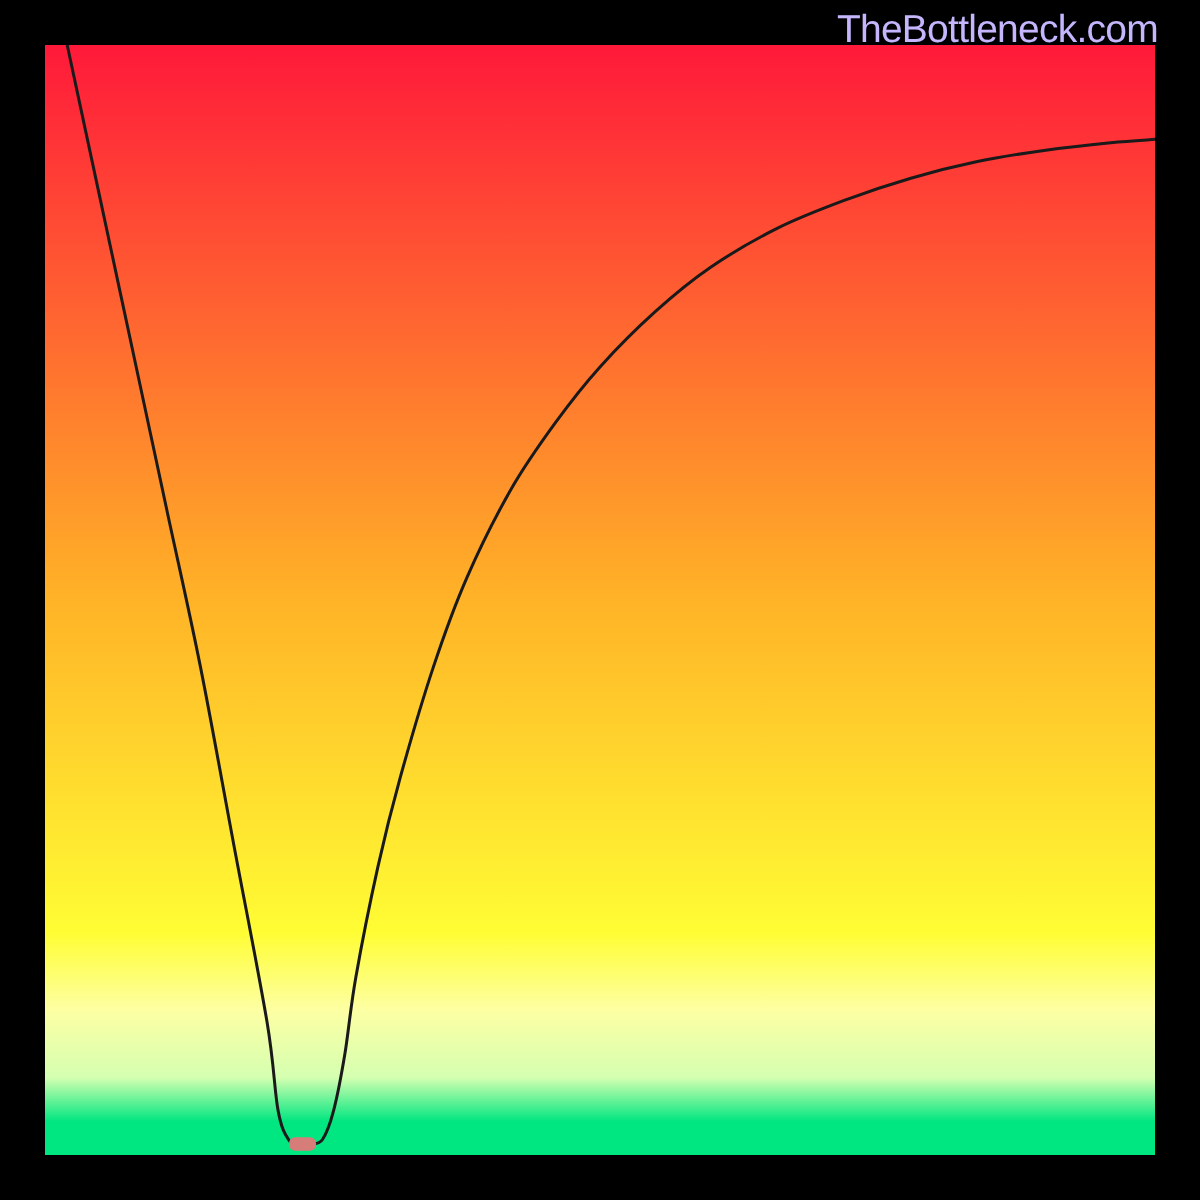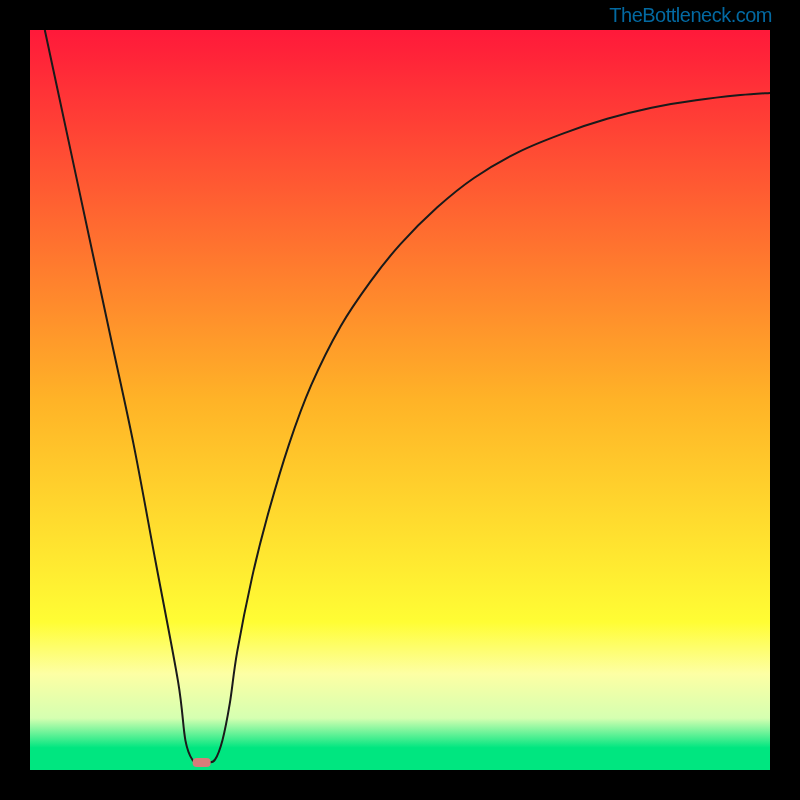--- a/index.html
+++ b/index.html
@@ -14,22 +14,22 @@
     position: absolute;
     left: 30px;
     top: 30px;
     width: 740px;
     height: 740px;
   }
   .attribution {
     position: absolute;
     top: 4px;
     right: 28px;
-    color: #0369a1;
-    font-size: 20px;
+    color: #c4b5fd;
+    font-size: 26px;
     font-weight: 500;
     letter-spacing: -0.5px;
   }
   svg { display: block; }
 </style>
 </head>
 <body>
 
 <div class="frame">
   <div class="attribution">TheBottleneck.com</div>

